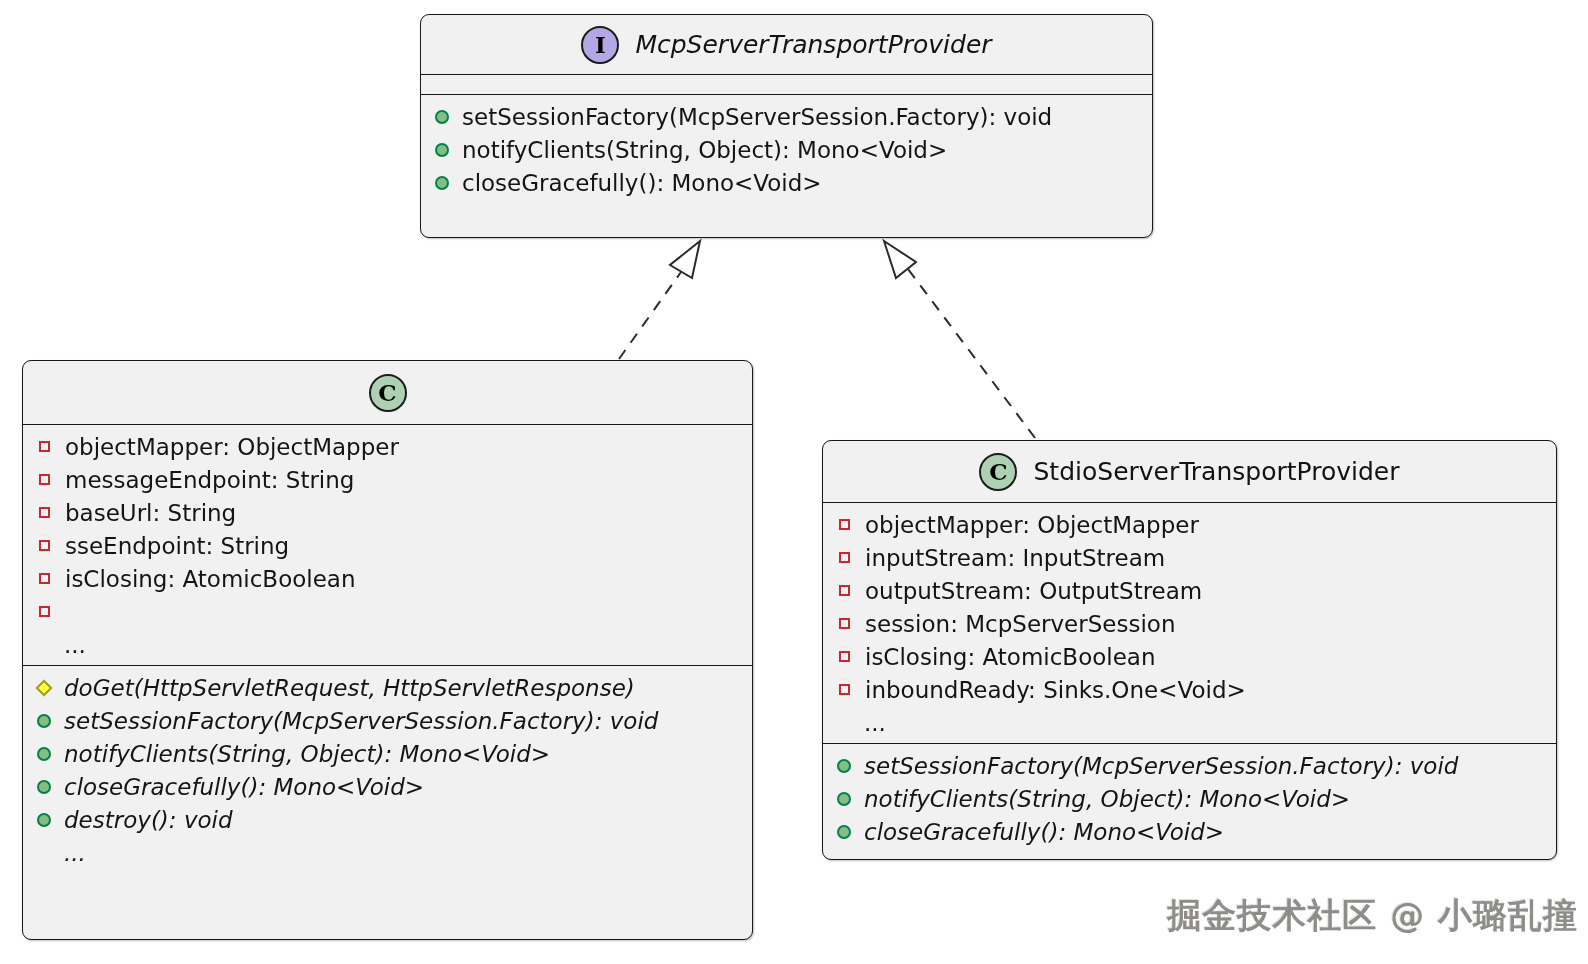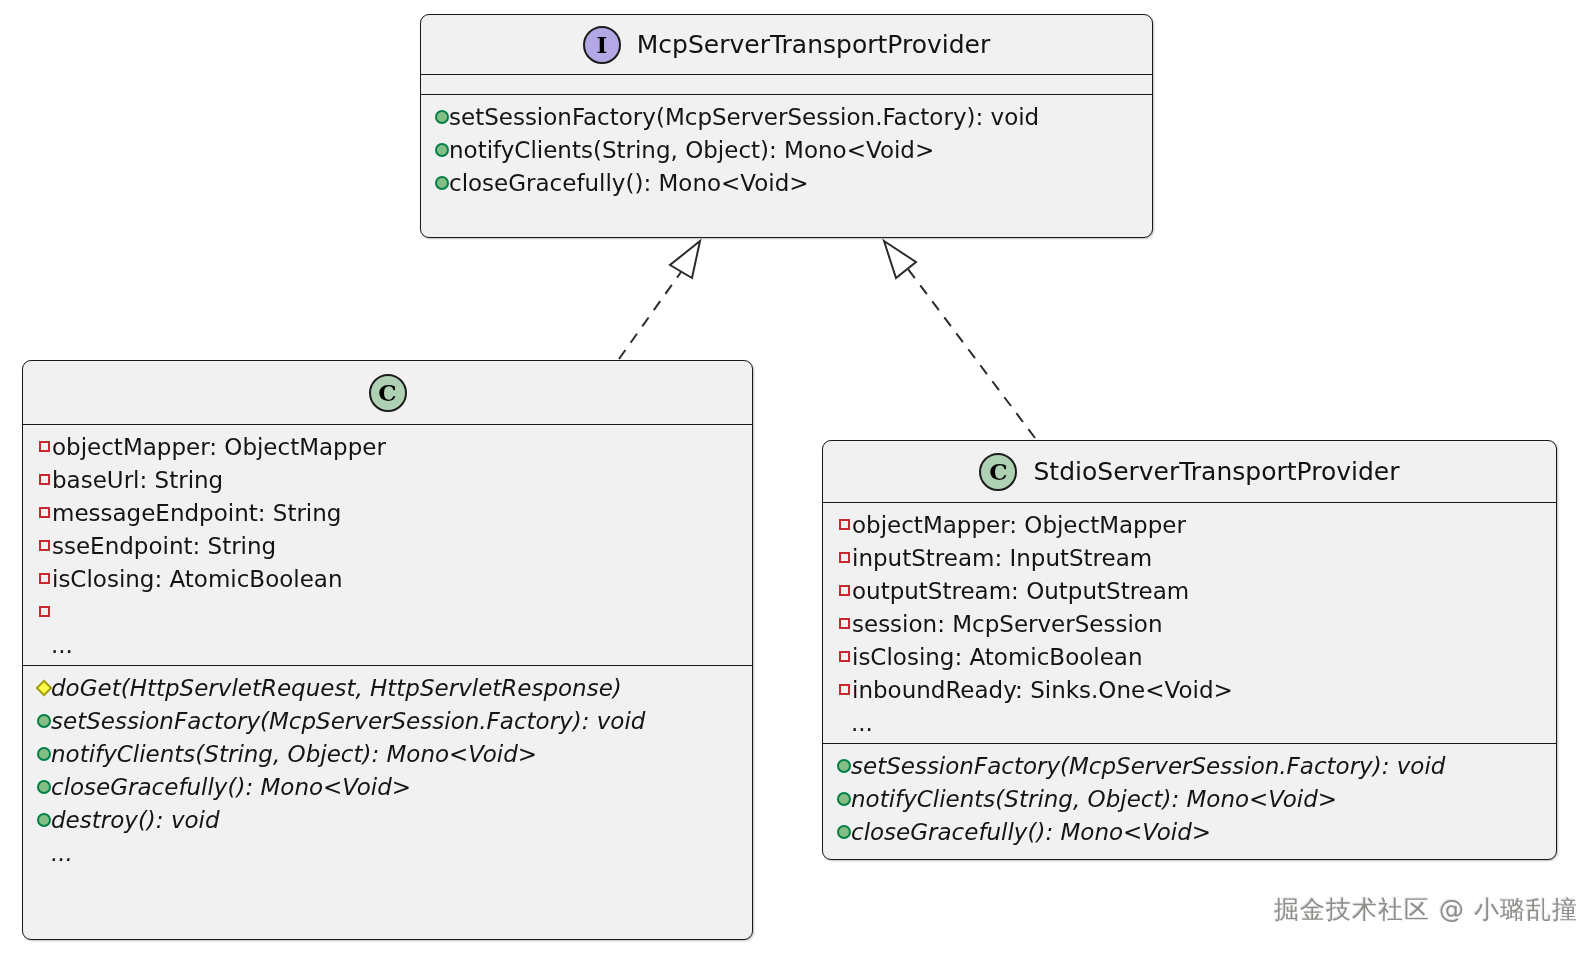--- a/index.html
+++ b/index.html
@@ -12,39 +12,39 @@
     border:1.5px solid #181818;
     border-radius:9px;
     box-shadow:1px 1px 2px rgba(0,0,0,.25);
   }
 
   .box-title {
     display:flex; align-items:center; justify-content:center;
     gap:16px; border-bottom:1.5px solid #181818;
   }
   .title-text { font-size:25px; font-weight:400; letter-spacing:0; }
-  .title-italic { }
+  .title-italic { font-style:italic; }
 
   .circle-badge {
     width:38px; height:38px; border-radius:50%;
     border:2px solid #1c1c1c;
     display:flex; align-items:center; justify-content:center;
     font-family:"DejaVu Serif", serif; font-weight:bold; font-size:23px;
     color:#000; flex:0 0 auto;
   }
   .badge-interface { background:#B4A7E5; }
   .badge-class { background:#ADD1B2; }
 
   .empty-compartment { height:20px; border-bottom:1.5px solid #181818; }
 
   ul.compartment { list-style:none; padding:5px 10px 4px 14px; }
   ul.methods-sep { border-top:1.5px solid #181818;font-style:italic; }
 
   .member-row {
-    display:flex; align-items:center; 
+    display:flex; align-items:center; gap:13px;
     height:33px; font-size:23px; white-space:nowrap;
   }
   .member-text { color:#141414; }
 
   .vis { flex:0 0 auto; display:inline-block; }
   .vis-public {
     width:14px; height:14px; border-radius:50%;
     background:#84BE84; border:2.5px solid #038048;
   }
   .vis-private {
@@ -57,21 +57,21 @@
     transform:rotate(45deg);
   }
   .vis-none { width:14px; height:14px; visibility:hidden; }
 
   #arrow-layer { position:absolute; left:0; top:0; pointer-events:none; }
   .rel-line { stroke:#2b2b2b; stroke-width:2; stroke-dasharray:11 9; fill:none; }
   .rel-head { fill:#ffffff; stroke:#2b2b2b; stroke-width:2; }
 
   #watermark {
     position:absolute; right:10px; top:893px;
-    font-size:25px; font-weight:normal; color:#8f8d8a;
+    font-size:34px; font-weight:bold; color:#8f8d8a;
     text-shadow:2px 2px 1px rgba(255,255,255,.95), -1px -1px 1px rgba(120,120,120,.25);
     letter-spacing:1px;
   }
 
   
   #box-interface { left:420px; top:14px;  width:733px; height:224px; }
   #box-interface .box-title { height:60px; }
   #box-http      { left:22px;  top:360px; width:731px; height:580px; }
   #box-http .box-title { height:64px; }
   #box-stdio     { left:822px; top:440px; width:735px; height:420px; }
@@ -119,26 +119,26 @@
   </div>
   <ul class="compartment">
 
       <li class="member-row">
         <span class="vis vis-private"></span>
         <span class="member-text">objectMapper: ObjectMapper</span>
       </li>
 
       <li class="member-row">
         <span class="vis vis-private"></span>
+        <span class="member-text">messageEndpoint: String</span>
+      </li>
+
+      <li class="member-row">
+        <span class="vis vis-private"></span>
         <span class="member-text">baseUrl: String</span>
-      </li>
-
-      <li class="member-row">
-        <span class="vis vis-private"></span>
-        <span class="member-text">messageEndpoint: String</span>
       </li>
 
       <li class="member-row">
         <span class="vis vis-private"></span>
         <span class="member-text">sseEndpoint: String</span>
       </li>
 
 
       <li class="member-row">
         <span class="vis vis-private"></span>

